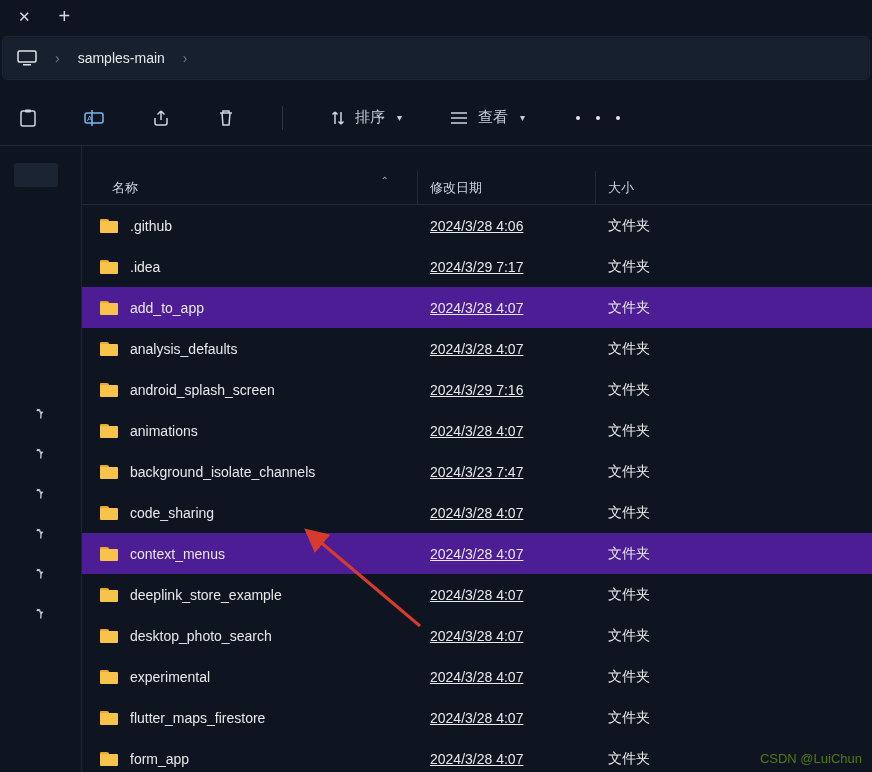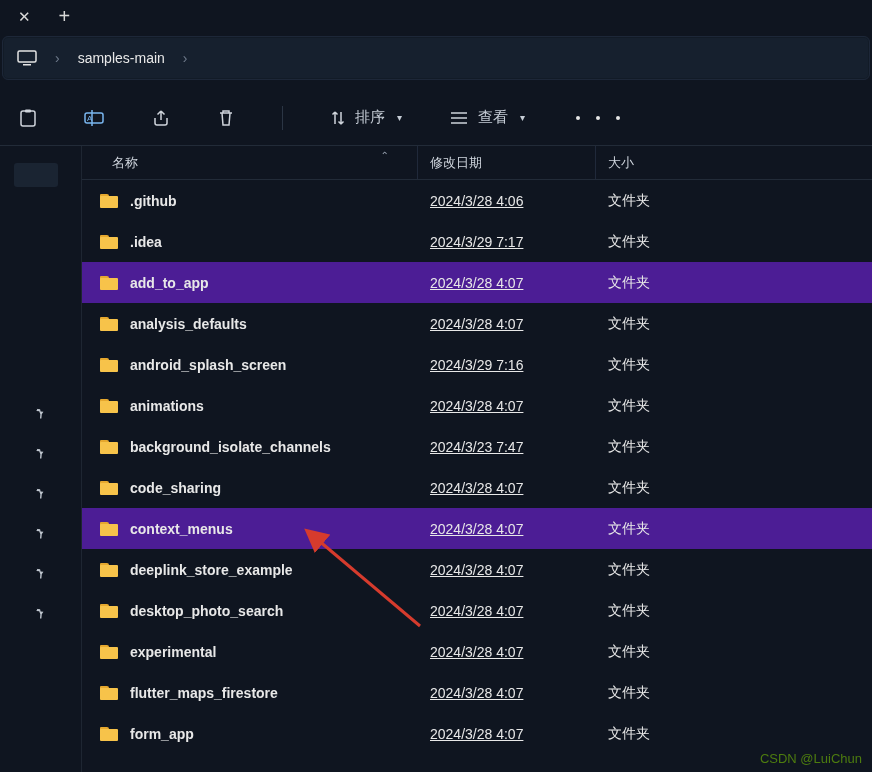--- a/index.html
+++ b/index.html
@@ -32,33 +32,33 @@
   
   .split { display: flex; height: calc(772px - 32px - 44px - 10px - 56px); }
   .nav { width: 82px; background: #0f1520; border-right: 1px solid #1e2632; position: relative; }
   .nav-top-block { position:absolute; top:17px; left:14px; width:44px; height:24px; border-radius:3px; background:#1a2432; }
   .pins { position: absolute; top: 260px; left: 0; width: 100%; display: flex; flex-direction: column; align-items: center; gap: 22px; }
   .pin { color: #bfc6cf; transform: rotate(-40deg); cursor: pointer; }
 
   .files { flex: 1; overflow: hidden; }
 
   
-  .cols { display: flex; align-items: center; height: 34px; border-bottom: 1px solid #222b38; font-size: 13px; color: #d0d6de; }
+  .cols { display: flex; align-items: center; height: 34px; border-bottom: 1px solid #222b38; font-size: 13px; color: #d0d6de; margin-top: 25px; }
   .col { display: flex; align-items: center; padding-left: 12px; border-right: 1px solid #20293a; height: 100%; }
   .col-name { width: 336px; padding-left: 30px; position: relative; }
   .col-date { width: 178px; }
   .col-type { width: 152px; }
   .col-size { flex: 1; border-right: none; }
   .sort-chev { position:absolute; right:28px; top:4px; color:#9aa4b2; font-size:10px; }
 
   
   .rows { }
   .row { display: flex; align-items: center; height: 41px; font-size: 14px; color: #e8e8e8; cursor: pointer; }
   .row.sel { background: #4c1d95; }
-  .row .c-name { width: 336px; display: flex; align-items: center; gap: 12px; padding-left: 18px; font-weight: bold; }
+  .row .c-name { width: 336px; display: flex; align-items: center; gap: 12px; padding-left: 18px; }
   .row .c-date { width: 178px; padding-left: 12px; text-decoration: underline; }
   .row .c-type { width: 152px; padding-left: 12px; }
   .row .c-size { flex: 1; padding-left: 12px; }
 
   .folder-icon { width: 18px; height: 14px; position: relative; }
   .folder-icon::before { content:""; position:absolute; left:0; top:0; width:9px; height:4px; background:#e6a82e; border-radius:1px 2px 0 0; }
   .folder-icon::after  { content:""; position:absolute; left:0; top:2px; width:18px; height:12píx; height:12px; background:#f7c34a; border-radius:1px; }
 
   
   .arrow { position: absolute; left: 300px; top: 526px; pointer-events: none; }

